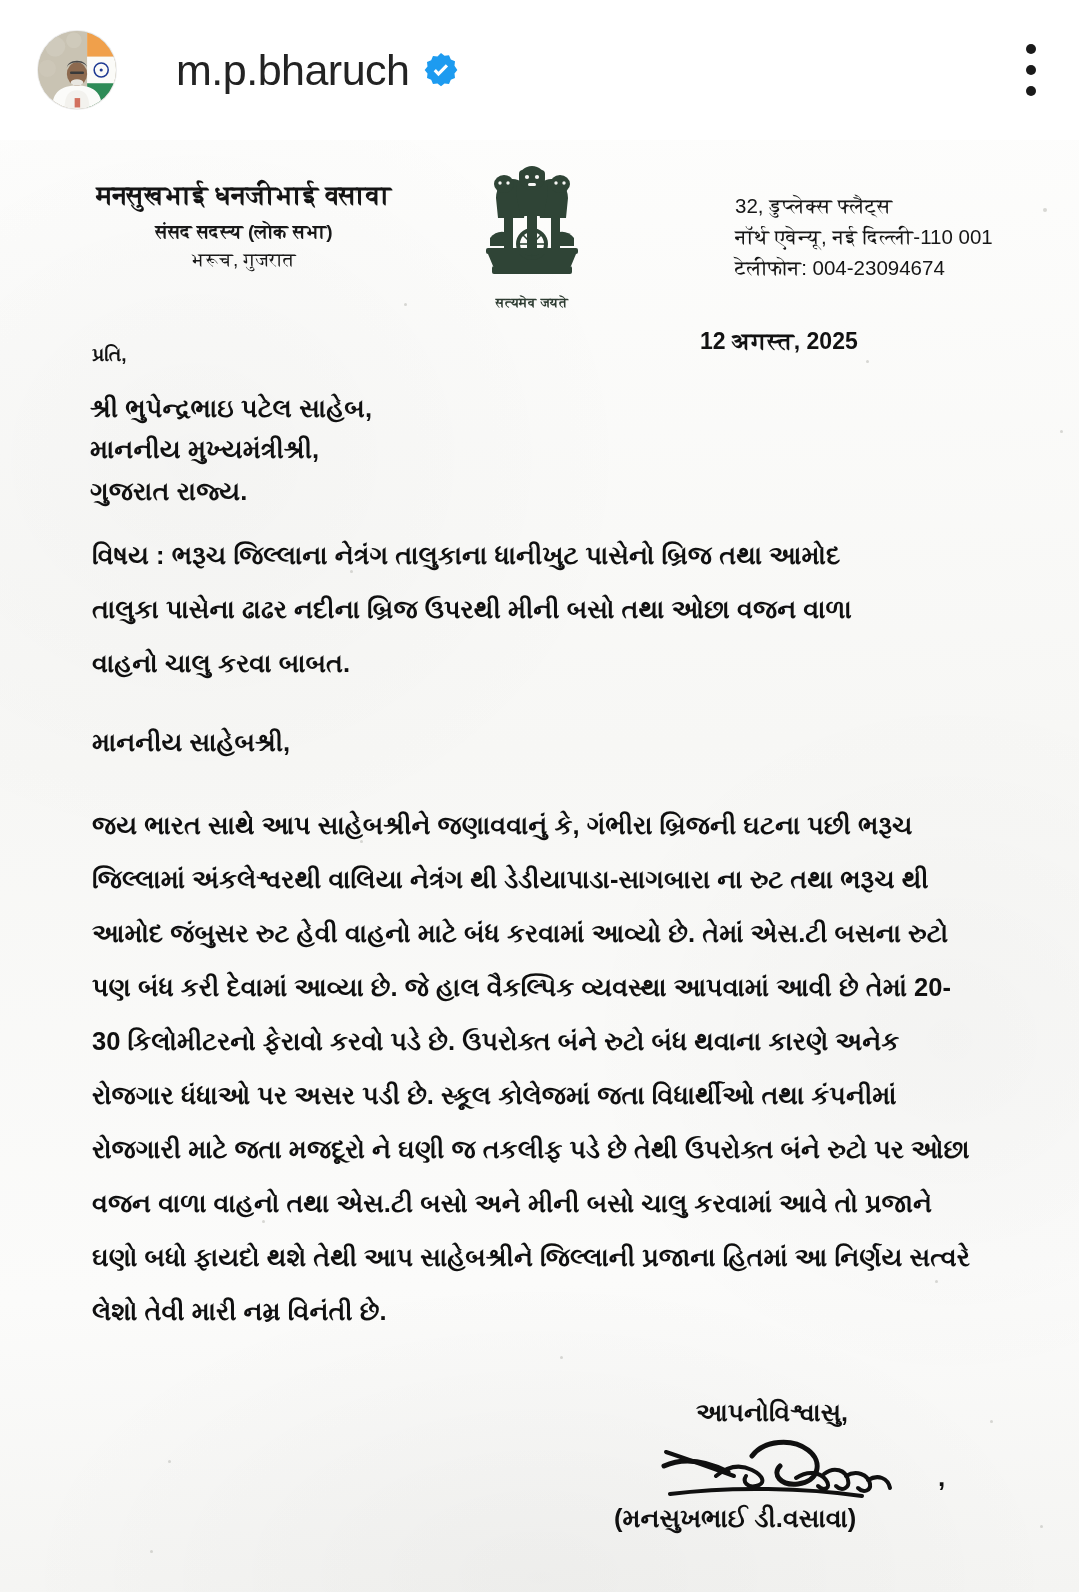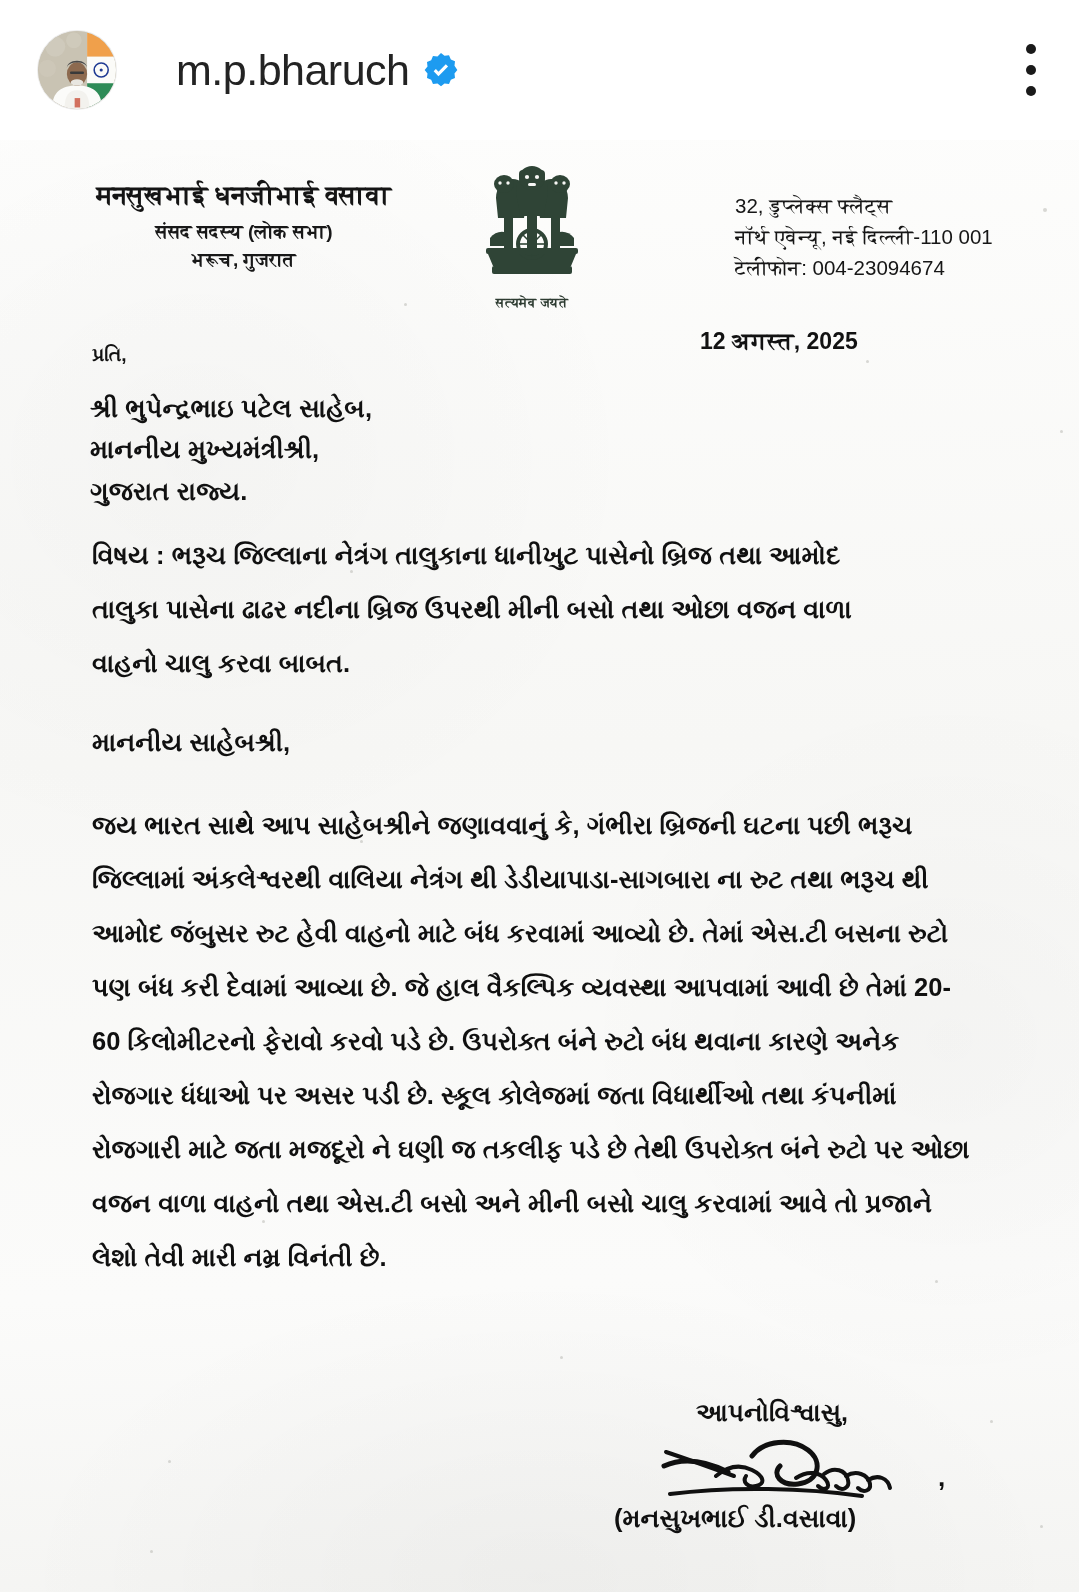--- a/index.html
+++ b/index.html
@@ -131,21 +131,21 @@
   }
   .lh-sub1 {
     font-size: 19px;
     font-weight: 600;
     color: #181818;
     margin-top: 9px;
     line-height: 1.2;
   }
   .lh-sub2 {
     font-size: 19px;
-    font-weight: 700;
+    font-weight: 400;
     color: #181818;
     margin-top: 5px;
     line-height: 1.2;
   }
 
   .emblem-wrap {
     position: absolute;
     left: 462px;
     top: 0px;
     width: 140px;
@@ -433,24 +433,25 @@
     <div>વાહનો ચાલુ કરવા બાબત.</div>
   </div>
 
   <div class="salutation">માનનીય સાહેબશ્રી,</div>
 
   <div class="body-text">
     <div>જય ભારત સાથે આપ સાહેબશ્રીને જણાવવાનું કે, ગંભીરા બ્રિજની ઘટના પછી ભરૂચ</div>
     <div>જિલ્લામાં અંકલેશ્વરથી વાલિયા નેત્રંગ થી ડેડીયાપાડા-સાગબારા ના રુટ તથા ભરૂચ થી</div>
     <div>આમોદ જંબુસર રુટ હેવી વાહનો માટે બંધ કરવામાં આવ્યો છે. તેમાં એસ.ટી બસના રુટો</div>
     <div>પણ બંધ કરી દેવામાં આવ્યા છે. જે હાલ વૈકલ્પિક વ્યવસ્થા આપવામાં આવી છે તેમાં 20-</div>
-    <div>60 કિલોમીટરનો ફેરાવો કરવો પડે છે. ઉપરોક્ત બંને રુટો બંધ થવાના કારણે અનેક</div>
+    <div>30 કિલોમીટરનો ફેરાવો કરવો પડે છે. ઉપરોક્ત બંને રુટો બંધ થવાના કારણે અનેક</div>
     <div>રોજગાર ધંધાઓ પર અસર પડી છે. સ્કૂલ કોલેજમાં જતા વિધાર્થીઓ તથા કંપનીમાં</div>
     <div>રોજગારી માટે જતા મજદૂરો ને ઘણી જ તકલીફ પડે છે તેથી ઉપરોક્ત બંને રુટો પર ઓછા</div>
     <div>વજન વાળા વાહનો તથા એસ.ટી બસો અને મીની બસો ચાલુ કરવામાં આવે તો પ્રજાને</div>
+    <div>ઘણો બધો ફાયદો થશે તેથી આપ સાહેબશ્રીને જિલ્લાની પ્રજાના હિતમાં આ નિર્ણય સત્વરે</div>
     <div>લેશો તેવી મારી નમ્ર વિનંતી છે.</div>
   </div>
 
   <div class="sign-block">
     <div class="sign-regards">આપનોવિશ્વાસુ,</div>
     <div class="sign-mark">
       <svg width="320" height="76" viewBox="0 0 320 76">
         <g fill="none" stroke="#101010" stroke-linecap="round" stroke-linejoin="round">
           <path d="M8 40 C30 30 52 36 72 46" stroke-width="5"></path>
           <path d="M10 26 C34 34 56 42 78 50" stroke-width="4"></path>

